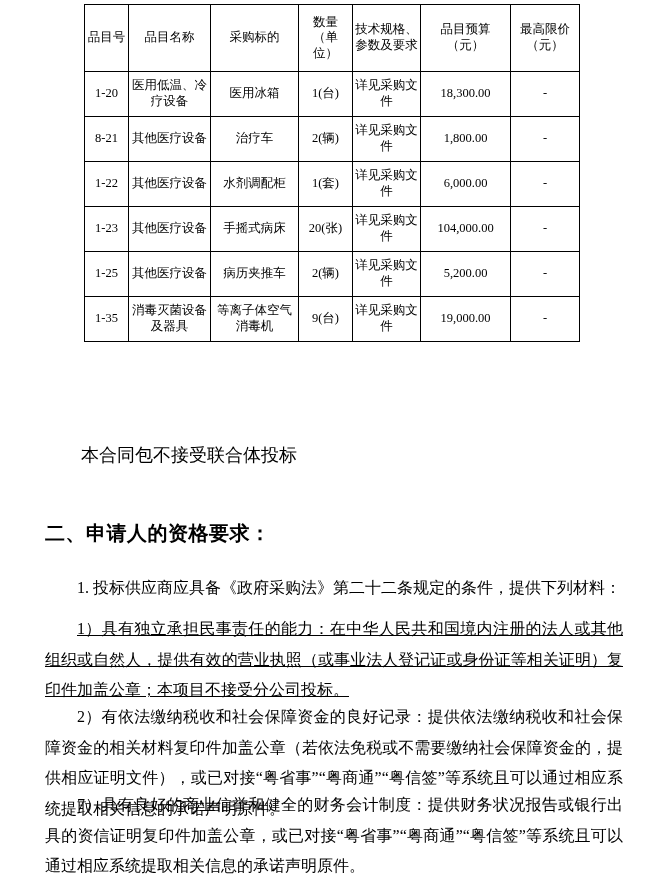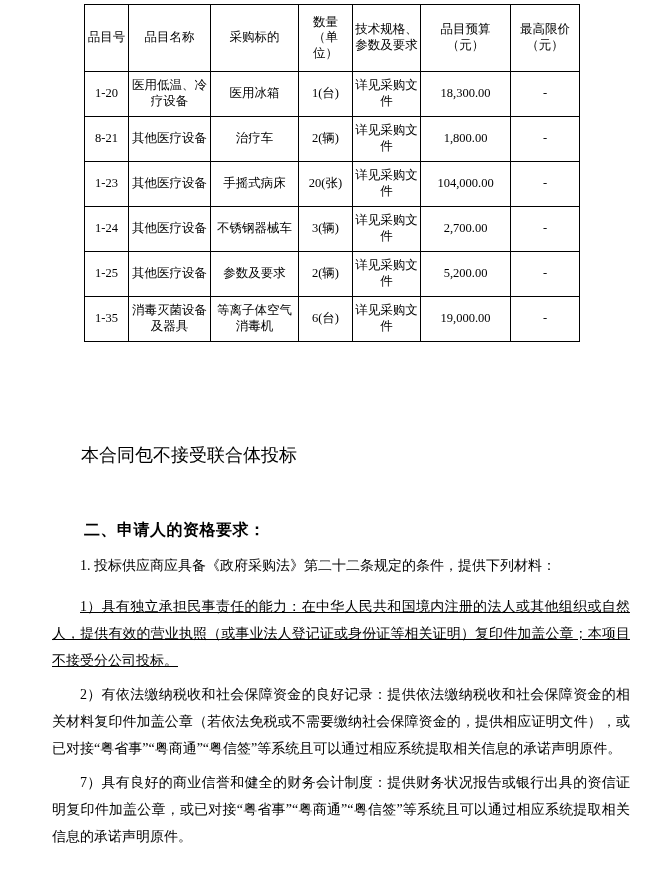--- a/index.html
+++ b/index.html
@@ -73,36 +73,36 @@
     text-justify: inter-ideograph;
   }
   .note1 { top: 438px; text-indent: 2em; }
   .note2 { top: 466px; text-indent: 2em; }
 
   .section-heading {
     position: absolute;
     left: 45px;
     width: 578px;
     top: 520px;
-    font-size: 16px;
+    font-size: 20px;
     font-weight: bold;
     font-family: Liberation Sans, sans-serif;
     letter-spacing: 0.5px;
-    margin-left: 39px;
   }
 
   .para {
     position: absolute;
-    left: 52px;
+    left: 45px;
     width: 578px;
-    font-size: 14px;
+    font-size: 16px;
     line-height: 1.92;
     text-align: justify;
     text-justify: inter-ideograph;
     text-indent: 2em;
+    margin-top: 20px;
   }
   .p1 { top: 553px; }
   .p2 { top: 594px; text-decoration: underline; }
   .p3 { top: 682px; }
   .p4 { top: 770px; }
 </style>
 </head>
 <body>
 
 <div class="page">
@@ -142,51 +142,51 @@
         <tr>
           <td>8-21</td>
           <td>其他医疗设备</td>
           <td>治疗车</td>
           <td>2(辆)</td>
           <td>详见采购文件</td>
           <td class="cell-num">1,800.00</td>
           <td class="cell-dash">-</td>
         </tr>
         <tr>
+          <td>1-22</td>
+          <td>其他医疗设备</td>
+          <td>水剂调配柜</td>
+          <td>1(套)</td>
+          <td>详见采购文件</td>
+          <td class="cell-num">6,000.00</td>
+          <td class="cell-dash">-</td>
+        </tr>
+        <tr>
           <td>1-23</td>
           <td>其他医疗设备</td>
           <td>手摇式病床</td>
           <td>20(张)</td>
           <td>详见采购文件</td>
           <td class="cell-num">104,000.00</td>
           <td class="cell-dash">-</td>
         </tr>
         <tr>
-          <td>1-24</td>
-          <td>其他医疗设备</td>
-          <td>不锈钢器械车</td>
-          <td>3(辆)</td>
-          <td>详见采购文件</td>
-          <td class="cell-num">2,700.00</td>
-          <td class="cell-dash">-</td>
-        </tr>
-        <tr>
           <td>1-25</td>
           <td>其他医疗设备</td>
-          <td>参数及要求</td>
+          <td>病历夹推车</td>
           <td>2(辆)</td>
           <td>详见采购文件</td>
           <td class="cell-num">5,200.00</td>
           <td class="cell-dash">-</td>
         </tr>
         <tr>
           <td>1-35</td>
           <td>消毒灭菌设备及器具</td>
           <td>等离子体空气消毒机</td>
-          <td>6(台)</td>
+          <td>9(台)</td>
           <td>详见采购文件</td>
           <td class="cell-num">19,000.00</td>
           <td class="cell-dash">-</td>
         </tr>
       </tbody>
     </table>
   </div>
 
   <div class="body-text note1">本合同包不接受联合体投标</div>
 

